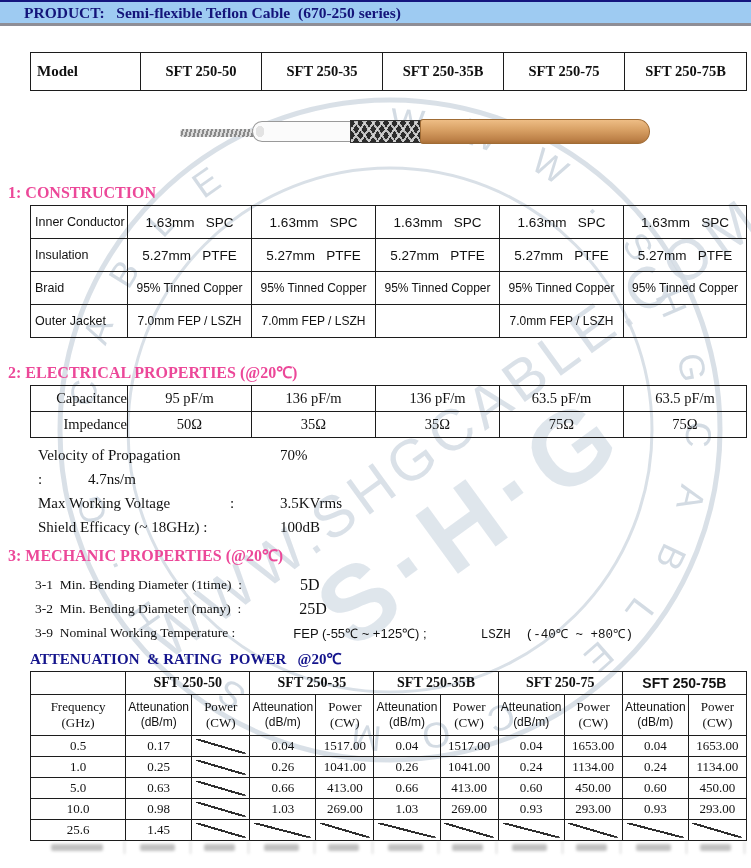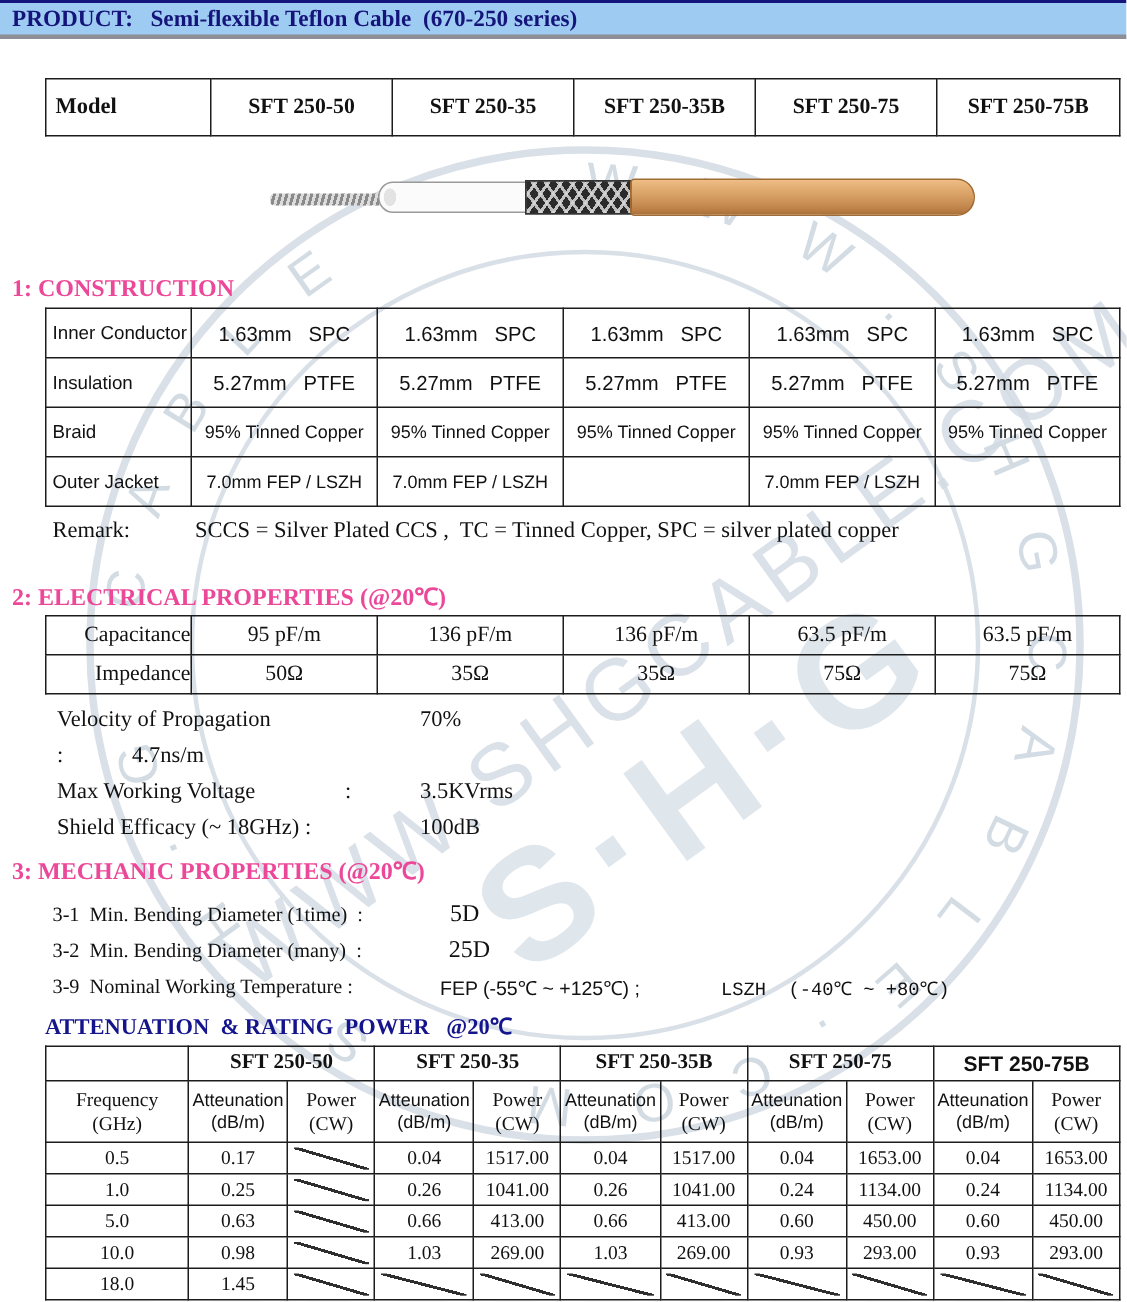--- a/index.html
+++ b/index.html
@@ -6,21 +6,21 @@
   html,body { width:751px; height:868px; background:#ffffff; overflow:hidden;
               font-family:"Liberation Serif", serif; color:#111; }
   #page { position:relative; width:751px; height:868px; }
   #wm { position:absolute; left:0; top:0; z-index:0; pointer-events:none; }
   #content { position:relative; z-index:1; }
   .pre { white-space:pre; }
 
   
   .top-line { height:2px; background:#15157e; }
   .title-band { height:24px; background:#9ecbf2; border-bottom:3px solid #8e8e96;
-                display:flex; align-items:center; padding-left:8px; }
+                display:flex; align-items:center; padding-left:24px; }
   .title-band .title { color:#14147a; font-weight:bold; font-size:15.5px; }
 
   
   table { border-collapse:collapse; table-layout:fixed; }
   td { border:1.6px solid #1c1c1c; text-align:center; vertical-align:middle; overflow:hidden; }
 
   
   .model-table { margin:26px 0 0 30px; width:716px; }
   .model-table td { height:38px; font-weight:bold; font-size:14.5px; }
   .model-table .lbl { text-align:left; padding-left:6px; font-size:15px; }
@@ -185,24 +185,20 @@
         <td class="lbl">Outer Jacket</td>
         <td class="small">7.0mm FEP / LSZH</td>
         <td class="small">7.0mm FEP / LSZH</td>
         <td class="small"></td>
         <td class="small">7.0mm FEP / LSZH</td>
         <td class="small"></td>
       </tr>
     </tbody>
       </table>
 
-    <div class="remark">
-      <span class="r-lbl">Remark:</span>
-      <span class="pre">SCCS = Silver Plated CCS ,  TC = Tinned Copper, SPC = silver plated copper</span>
-    </div>
 
     <div class="section-h h2c">2: ELECTRICAL PROPERTIES (@20℃)</div>
     <table class="elec-table">
       <colgroup>
           <col style="width:97px">
           <col style="width:124px">
           <col style="width:124px">
           <col style="width:124px">
           <col style="width:124px">
           <col style="width:123px">
@@ -382,21 +378,21 @@
         <td>1.03</td>
         <td>269.00</td>
         <td>1.03</td>
         <td>269.00</td>
         <td>0.93</td>
         <td>293.00</td>
         <td>0.93</td>
         <td>293.00</td>
       </tr>
       <tr class="data">
-        <td>18.0</td>
+        <td>25.6</td>
         <td>1.45</td>
         <td class="slash"></td>
         <td class="slash"></td>
         <td class="slash"></td>
         <td class="slash"></td>
         <td class="slash"></td>
         <td class="slash"></td>
         <td class="slash"></td>
         <td class="slash"></td>
         <td class="slash"></td>

